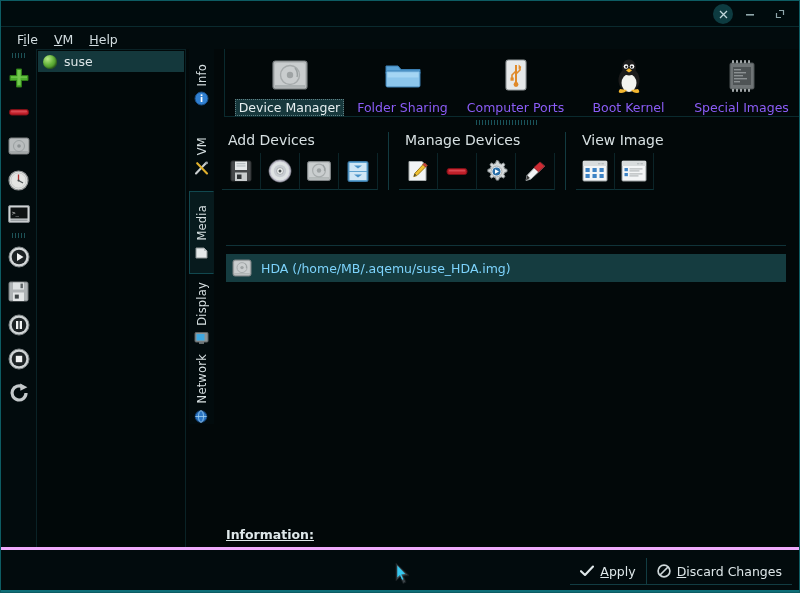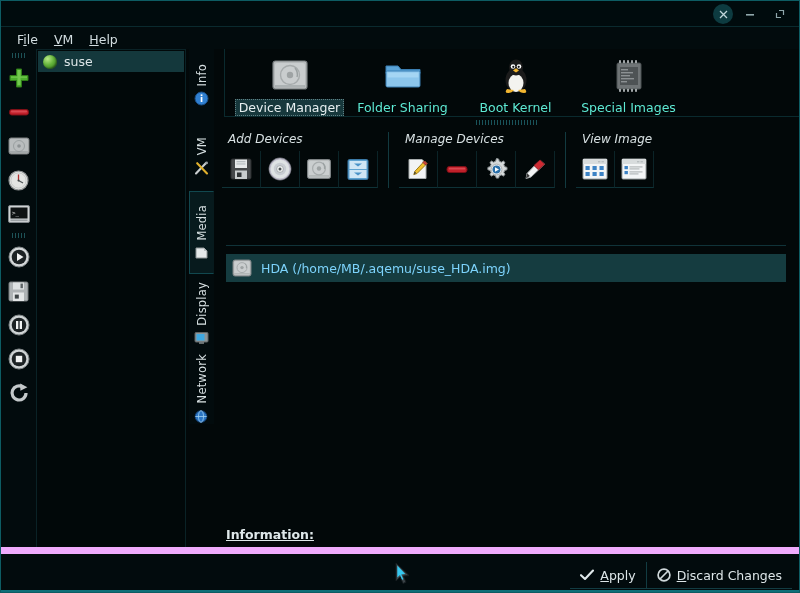--- a/index.html
+++ b/index.html
@@ -226,21 +226,21 @@
     align-items: center;
     gap: 3px;
     padding-top: 3px;
   }
   .toptab-icon {
     width: 40px; height: 40px;
     display: flex; align-items: center; justify-content: center;
   }
   .toptab-label {
     font-size: 12.5px;
-    color: #5eead4;
+    color: #8b5cf6;
     padding: 1px 4px;
     white-space: nowrap;
   }
   .toptab.selected .toptab-label {
     background: #17383c;
     outline: 1px dotted #5f7f83;
     outline-offset: -1px;
     color: #e7eff0;
   }
 
@@ -262,24 +262,23 @@
   
   .devbar {
     position: absolute;
     left: 8px; top: 83px;
     width: 570px;
     display: flex;
     align-items: flex-start;
   }
   .devgroup { display: flex; flex-direction: column; }
   .devgroup-title {
-    font-size: 12px;
+    font-size: 14px;
     color: #d7e0e2;
     margin: 0 0 5px 6px;
-    font-style: italic;
   }
   .devrow { display: flex; align-items: center; }
   .devbtn {
     width: 38px; height: 36px;
     display: flex; align-items: center; justify-content: center;
     border-bottom: 1px solid #0e3237;
     border-right: 1px solid #0b2428;
   }
   .devgroup-sep {
     width: 1px;
@@ -332,21 +331,21 @@
   }
   .info-line { font-size: 12.5px; color: #dbe4e6; line-height: 15px; }
 
   
   .bottombar {
     position: absolute;
     left: 0; bottom: 0;
     width: 800px;
     height: 45px;
     background: #020b0d;
-    border-top: 7px solid #f0abfc;
+    border-top: 3px solid #f0abfc;
     box-sizing: border-box;
   }
   .btnbox {
     position: absolute;
     right: 9px;
     top: 8px;
     display: flex;
     align-items: center;
   }
   .tbtn {
@@ -593,20 +592,35 @@
           <span class="toptab-icon">
             <svg width="38" height="32" viewBox="0 0 38 32">
               <path d="M2 6 h12 l3 3.5 h19 v4 H2 z" fill="#5ba4d8" stroke="#3b7fb3" stroke-width="1"></path>
               <rect x="2" y="11" width="34" height="16" rx="1.5" fill="#8cc6ec" stroke="#3b7fb3" stroke-width="1"></rect>
               <rect x="3.5" y="12.5" width="31" height="5" fill="#aedcf6" opacity=".7"></rect>
             </svg>
           </span>
           <span class="toptab-label">Folder Sharing</span>
         </div>
 
+        <div class="toptab">
+          <span class="toptab-icon">
+            <svg width="34" height="36" viewBox="0 0 34 36">
+              <rect x="7" y="2" width="20" height="30" rx="2.5" fill="#e6e9ea" stroke="#9399 9b" stroke-width="1"></rect>
+              <rect x="7" y="2" width="20" height="30" rx="2.5" fill="none" stroke="#949a9c" stroke-width="1.1"></rect>
+              <path d="M17 7 v19" stroke="#e08a2a" stroke-width="2"></path>
+              <circle cx="17" cy="26.5" r="2.4" fill="#e08a2a"></circle>
+              <path d="M17 13 L13 17 v4" stroke="#e08a2a" stroke-width="1.6" fill="none"></path>
+              <path d="M17 16 L21 12 v-3" stroke="#e08a2a" stroke-width="1.6" fill="none"></path>
+              <rect x="11.5" y="19.5" width="3.2" height="3.2" fill="#e08a2a"></rect>
+              <path d="M19.6 6.6 L22.4 9 L19.6 11.4 z" fill="#e08a2a"></path>
+            </svg>
+          </span>
+          <span class="toptab-label">Computer Ports</span>
+        </div>
 
         <div class="toptab">
           <span class="toptab-icon">
             <svg width="32" height="36" viewBox="0 0 32 36">
               <ellipse cx="16" cy="22" rx="10.5" ry="12" fill="#1b1b1b"></ellipse>
               <ellipse cx="16" cy="25" rx="7.5" ry="9" fill="#f3f3ef"></ellipse>
               <ellipse cx="16" cy="9.5" rx="7" ry="8" fill="#1b1b1b"></ellipse>
               <circle cx="13" cy="8.5" r="2.3" fill="#ffffff"></circle>
               <circle cx="19" cy="8.5" r="2.3" fill="#ffffff"></circle>
               <circle cx="13.3" cy="8.8" r="1.1" fill="#101010"></circle>

